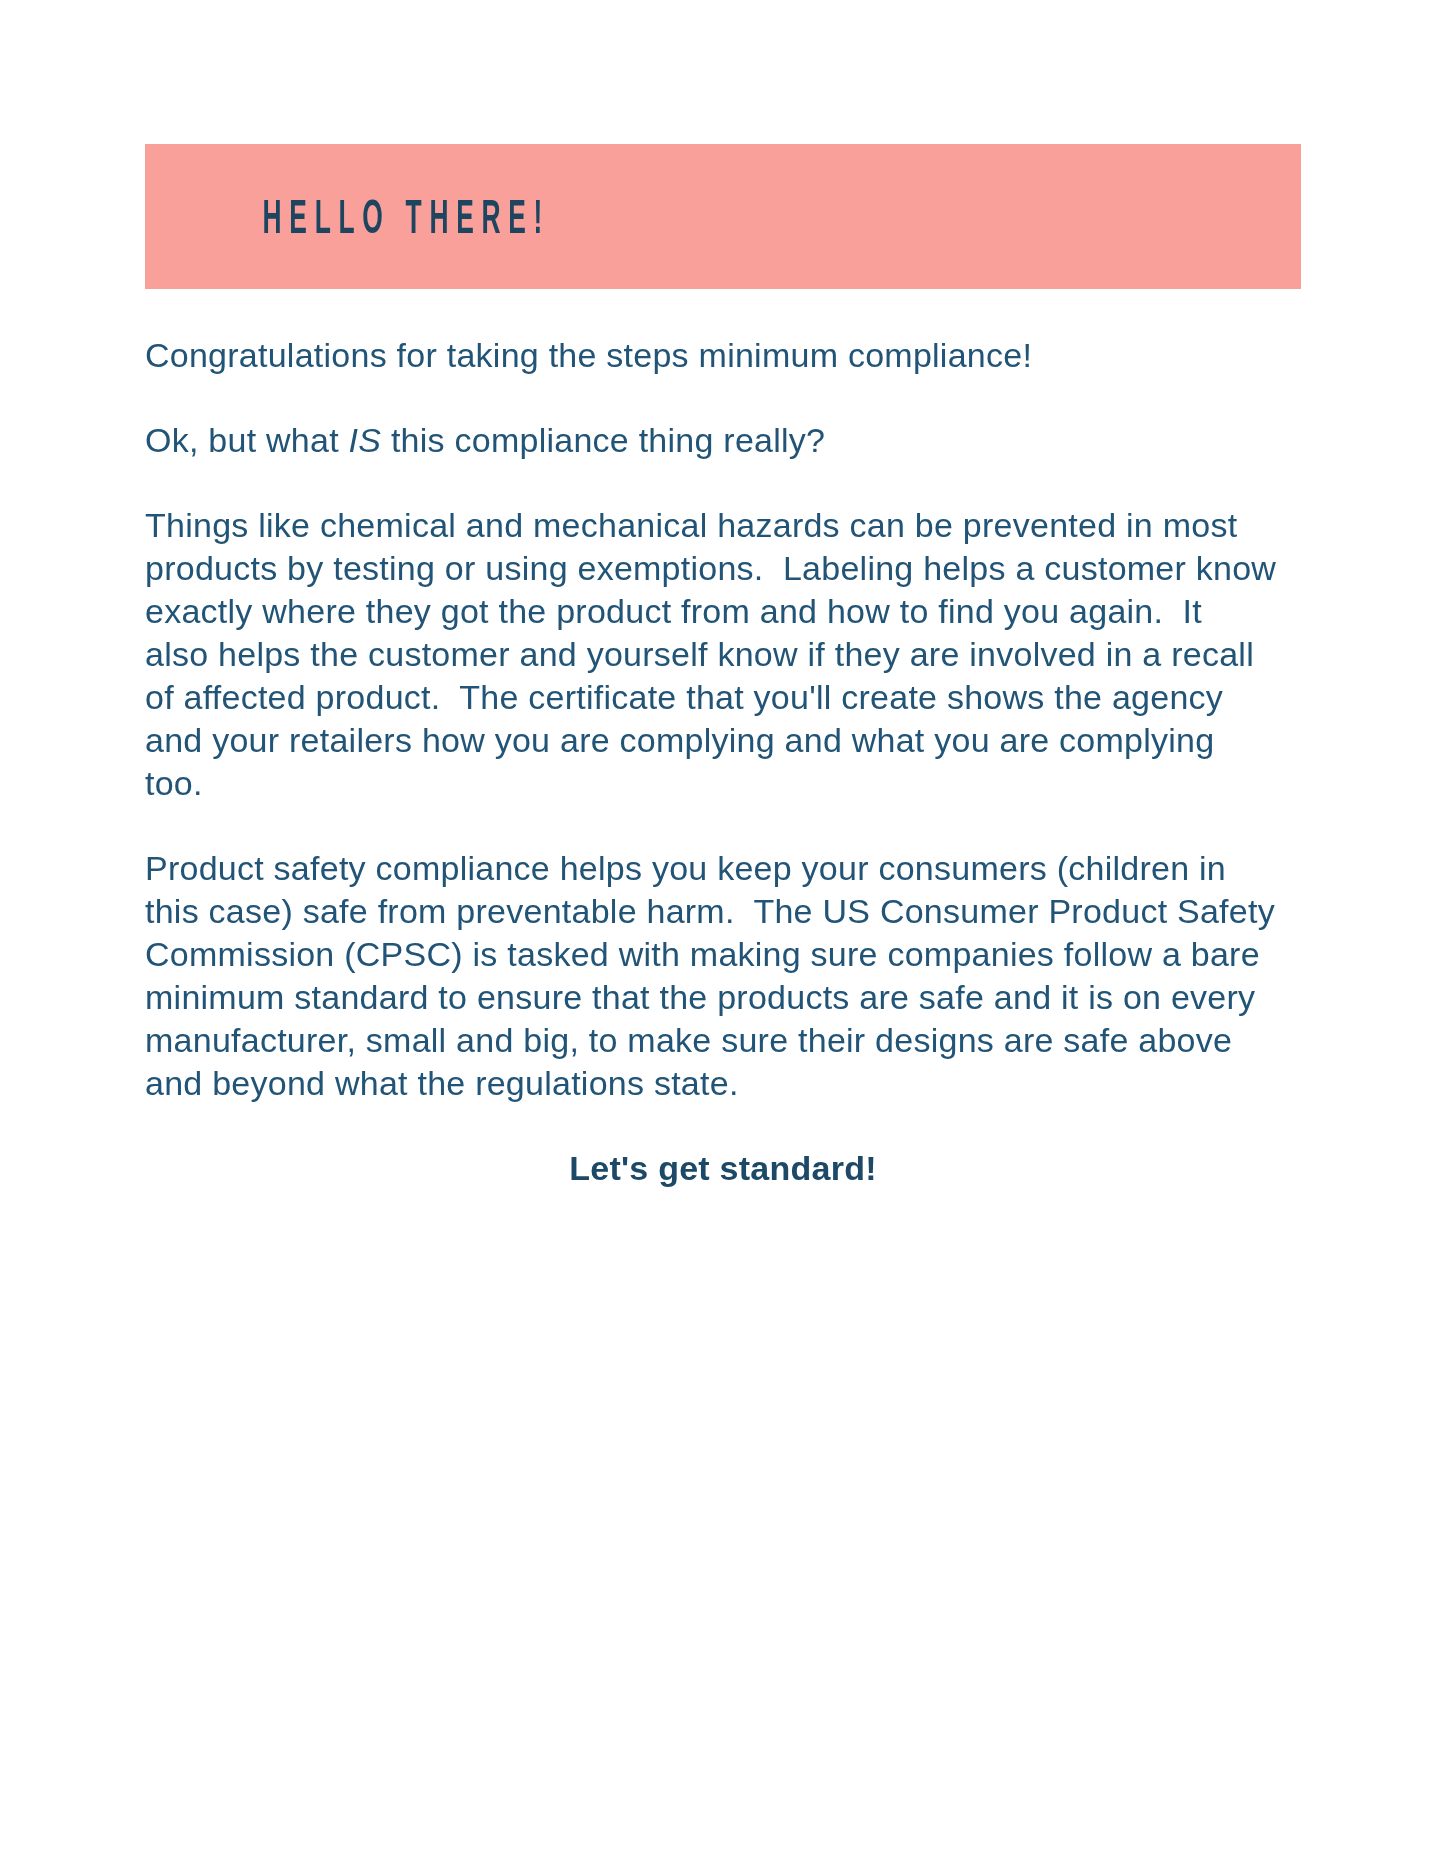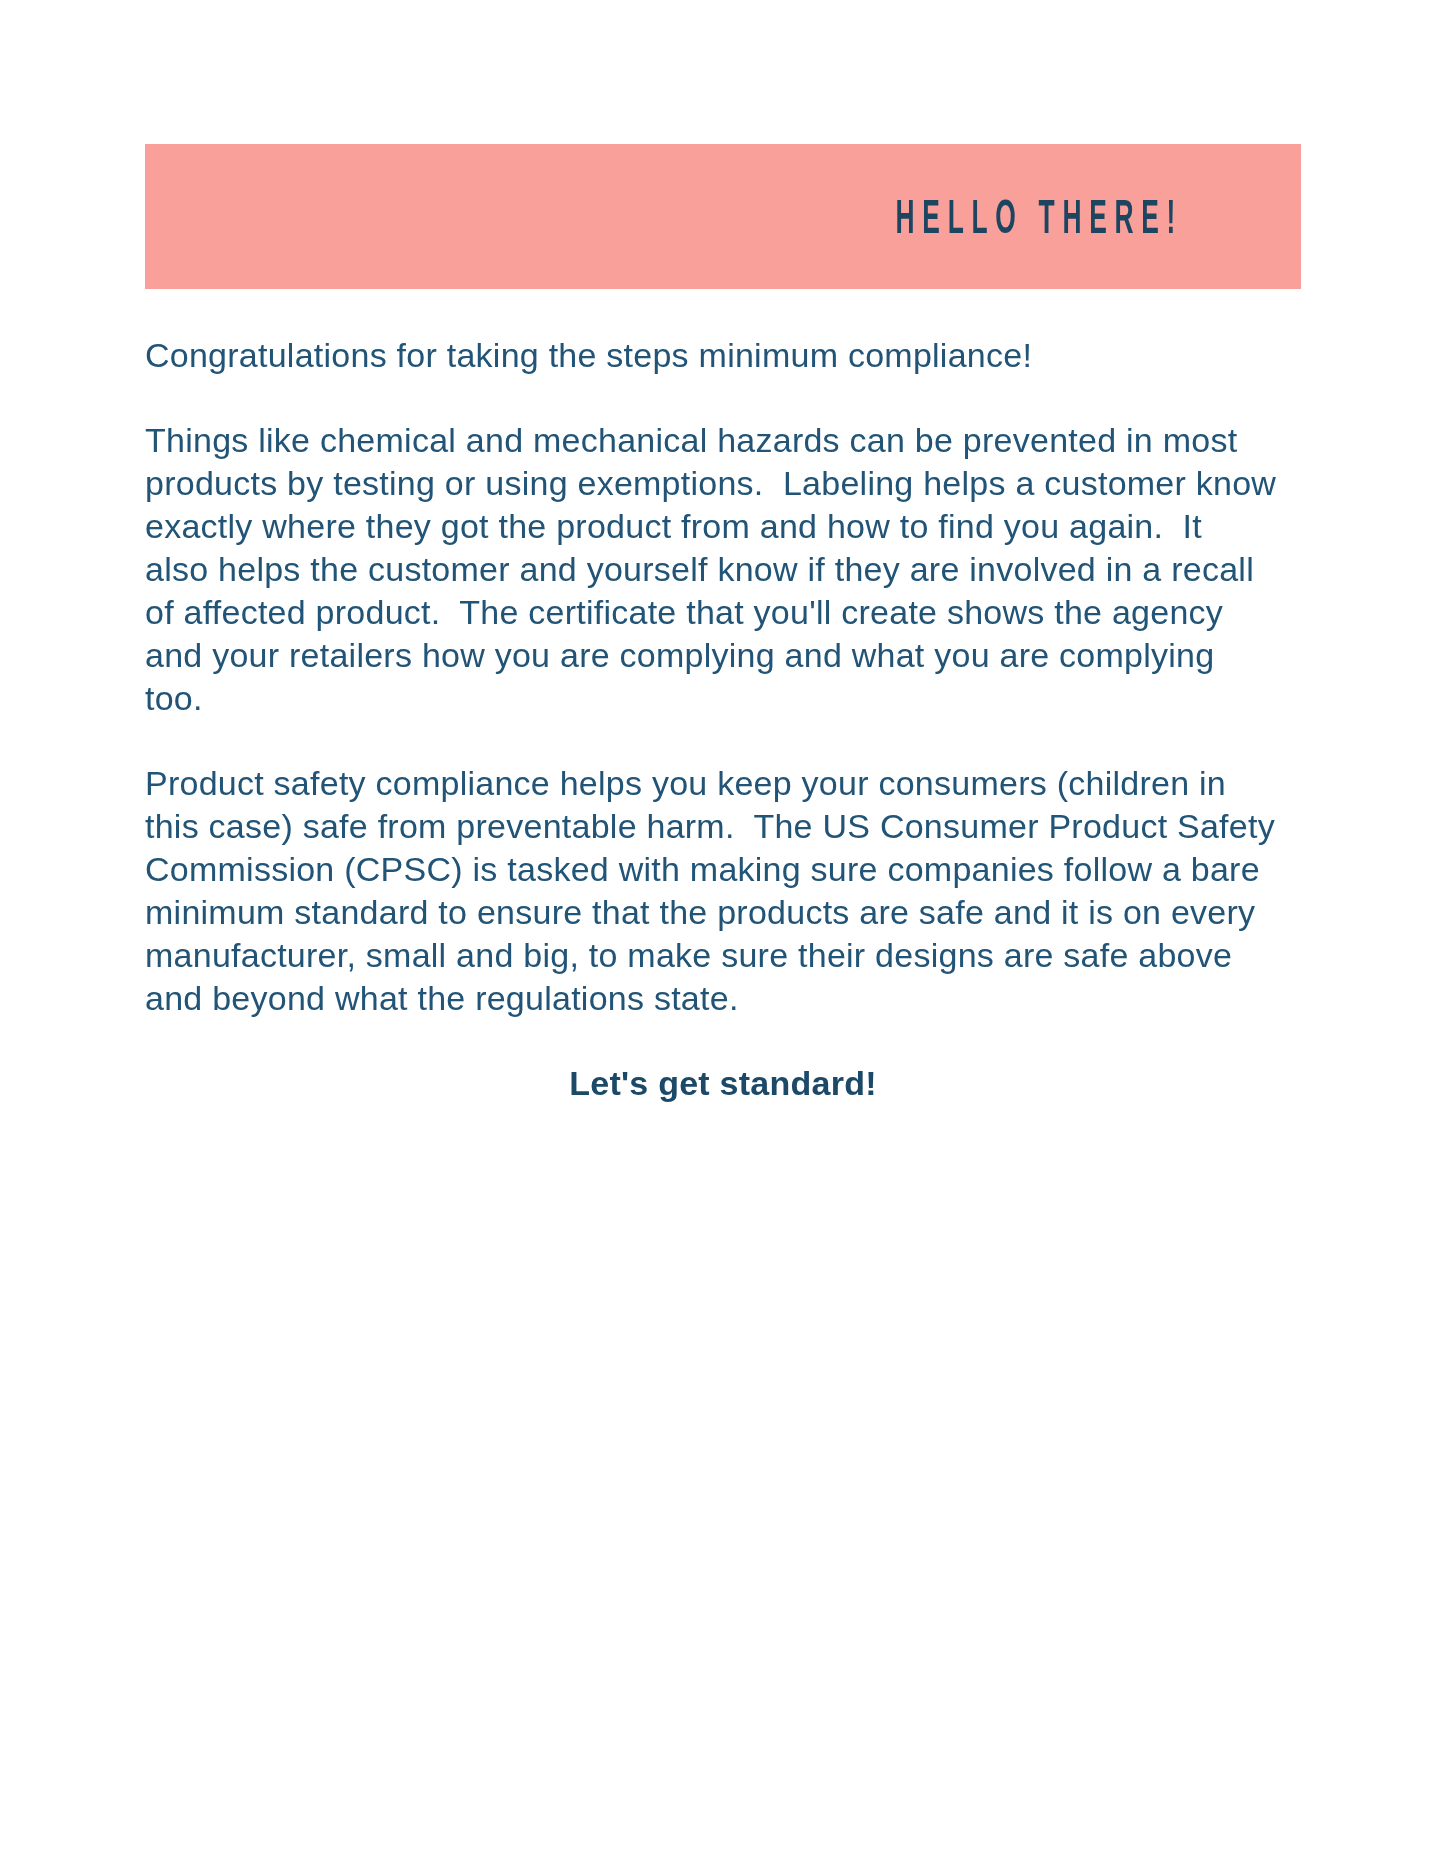--- a/index.html
+++ b/index.html
@@ -11,21 +11,21 @@
     background: #ffffff;
     overflow: hidden;
     font-family: "Liberation Sans", sans-serif;
   }
   .banner {
     margin: 144px 144px 0 145px;
     height: 145px;
     background: #faa09b;
     display: flex;
     align-items: center;
-    justify-content: flex-end;
+    justify-content: flex-start;
   }
   .banner-title {
     display: inline-block;
     font-size: 48px;
     font-weight: 700;
     color: #1d4560;
     letter-spacing: 14px;
     white-space: nowrap;
     transform: scaleX(0.55);
     transform-origin: center;
@@ -60,20 +60,21 @@
   <div class="banner">
     <span class="banner-title">HELLO THERE!</span>
   </div>
 
   <div class="content">
 
     <p class="para">Congratulations for taking the steps minimum compliance!</p>
 
 
 
+    <p class="para"><span>Ok, but what </span><span class="italic">IS</span><span> this compliance thing really?</span></p>
 
     <p class="para">Things like chemical and mechanical hazards can be prevented in most
 products by testing or using exemptions.  Labeling helps a customer know
 exactly where they got the product from and how to find you again.  It
 also helps the customer and yourself know if they are involved in a recall
 of affected product.  The certificate that you'll create shows the agency
 and your retailers how you are complying and what you are complying
 too.</p>
 
     <p class="para">Product safety compliance helps you keep your consumers (children in

